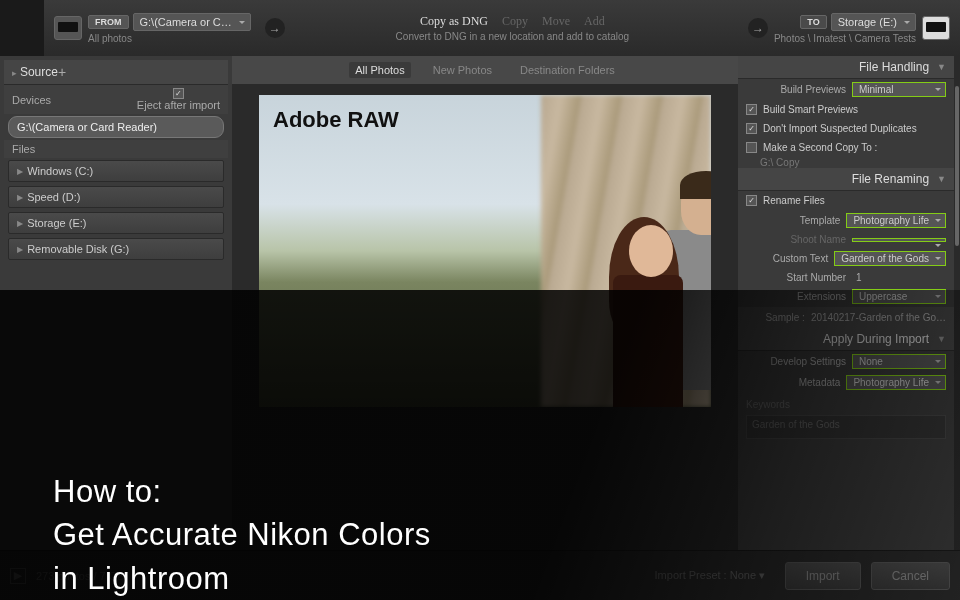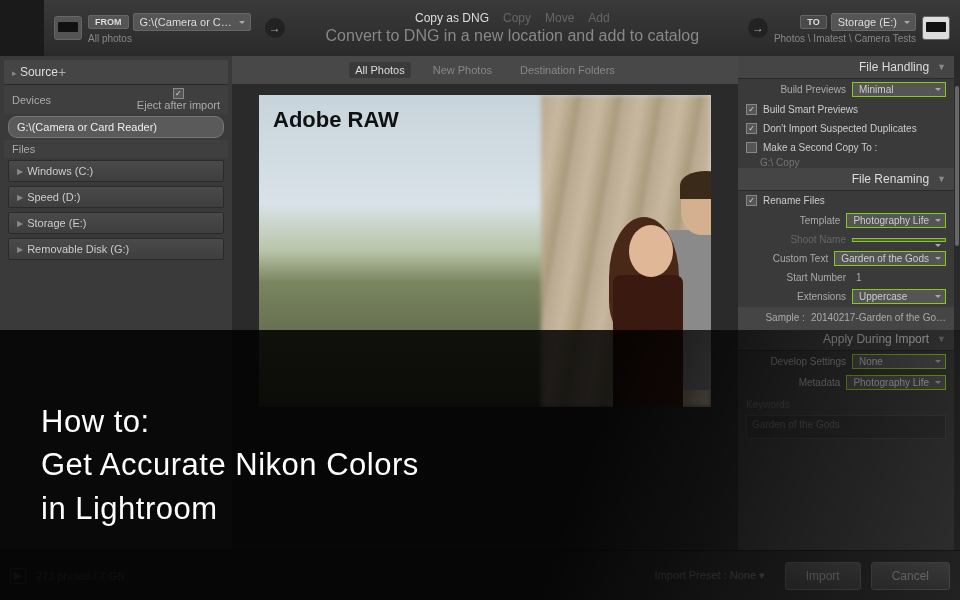--- a/index.html
+++ b/index.html
@@ -14,23 +14,23 @@
 .pill { background: #555; border-radius: 2px; padding: 1px 6px; font-size: 9px; font-weight: bold; color: #ddd; border: 1px solid #666; display: inline-block; }
 .pill.to { background: #4a4a4a; }
 .path-row { display: flex; align-items: center; gap: 4px; }
 .path-dd { background: #555; border: 1px solid #666; border-radius: 2px; padding: 2px 18px 2px 6px; font-size: 11px; color: #ddd; position: relative; }
 .path-dd::after { content: ""; position: absolute; right: 5px; top: 7px; border: 3px solid transparent; border-top-color: #aaa; }
 .subpath { font-size: 10px; color: #888; margin-top: 2px; }
 .arrow-btn { width: 20px; height: 20px; border-radius: 50%; background: #222; margin-left: 8px; display: flex; align-items: center; justify-content: center; color: #aaa; font-size: 12px; }
 
 .center-actions { flex: 1; text-align: center; }
 .action-row { display: flex; gap: 14px; justify-content: center; font-size: 12px; }
-.action-row span { color: #666; }
+.action-row span { color: #666; font-family: Liberation Serif, serif; }
 .action-row span.active { color: #ddd; font-weight: 500; }
-.action-sub { font-size: 16px; color: #888; margin-top: 2px; }
+.action-sub { font-size: 10px; color: #888; margin-top: 2px; }
 
 
 .body { display: flex; height: 494px; }
 .left { width: 232px; background: #3a3a3a; display: flex; flex-direction: column; padding: 4px; }
 .center { flex: 1; background: #2f2f2f; display: flex; flex-direction: column; }
 .right { width: 216px; background: #3a3a3a; display: flex; flex-direction: column; padding: 0; }
 .right-scroll { width: 6px; background: #2a2a2a; }
 .right-scroll .thumb { width: 4px; height: 160px; background: #666; margin: 30px auto; border-radius: 2px; }
 
 
@@ -67,21 +67,21 @@
 
 .right .panel-header { justify-content: flex-end; gap: 8px; }
 .r-row { display: flex; justify-content: flex-end; align-items: center; gap: 6px; padding: 3px 8px; font-size: 10px; color: #aaa; }
 .r-row .lbl { text-align: right; }
 .r-row .val { background: #555; border: 1px solid #84cc16; padding: 1px 16px 1px 6px; min-width: 94px; font-size: 10px; color: #ccc; position: relative; }
 .r-row .val::after { content:""; position:absolute; right:4px; top:5px; border:3px solid transparent; border-top-color:#aaa; }
 .r-check { display: flex; align-items: center; gap: 6px; padding: 4px 8px; font-size: 10px; color: #ccc; }
 .r-indent { padding-left: 22px; color: #777; font-size: 10px; }
 
 
-.overlay { position: absolute; left: 0; right: 0; bottom: 0; height: 270px; background: linear-gradient(110deg, rgba(0,0,0,0.85) 0%, rgba(0,0,0,0.85) 60%, rgba(0,0,0,0.5) 80%, rgba(0,0,0,0.2) 100%); display: flex; flex-direction: column; justify-content: center; padding-left: 41px; }
+.overlay { position: absolute; left: 0; right: 0; bottom: 0; height: 310px; background: linear-gradient(110deg, rgba(0,0,0,0.85) 0%, rgba(0,0,0,0.85) 60%, rgba(0,0,0,0.5) 80%, rgba(0,0,0,0.2) 100%); display: flex; flex-direction: column; justify-content: flex-end; padding-left: 53px; }
 .overlay h1 { font-size: 31px; font-weight: 400; color: #fff; line-height: 1.4; font-family: "Century Gothic", "Segoe UI", sans-serif; letter-spacing: 0.5px; }
 
 
 .footer { position: absolute; bottom: 0; left: 0; right: 0; height: 50px; background: #2a2a2a; display: flex; align-items: center; padding: 0 10px; gap: 10px; border-top: 1px solid #1a1a1a; }
 .footer .info { color: #666; font-size: 11px; flex: 1; }
 .footer .preset { color: #666; font-size: 11px; padding: 4px 10px; }
 .btn { padding: 6px 20px; border-radius: 3px; font-size: 12px; background: linear-gradient(#4a4a4a,#3a3a3a); color: #888; border: 1px solid #555; }
 .play { width: 16px; height: 16px; border: 1px solid #555; display: flex; align-items: center; justify-content: center; color: #666; }
 </style>
 </head>

